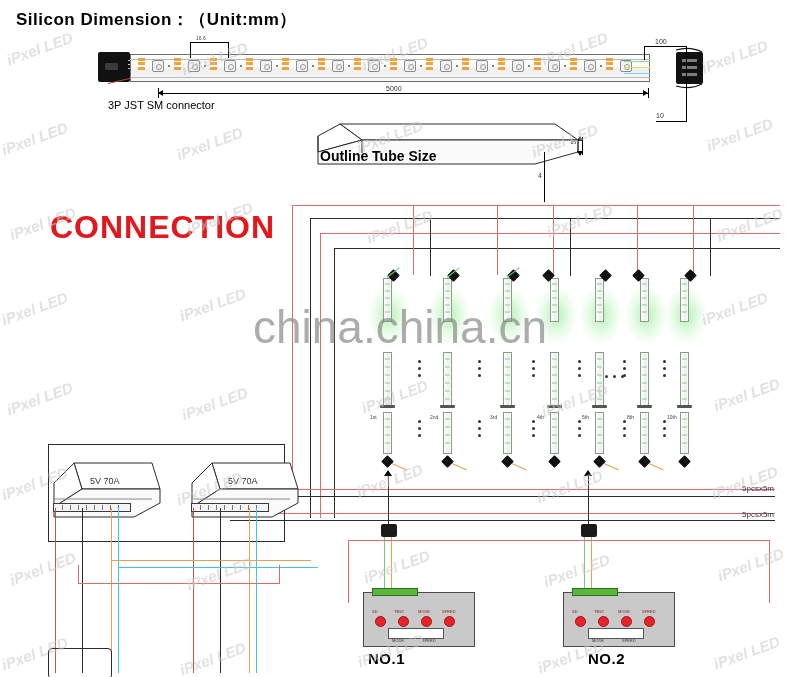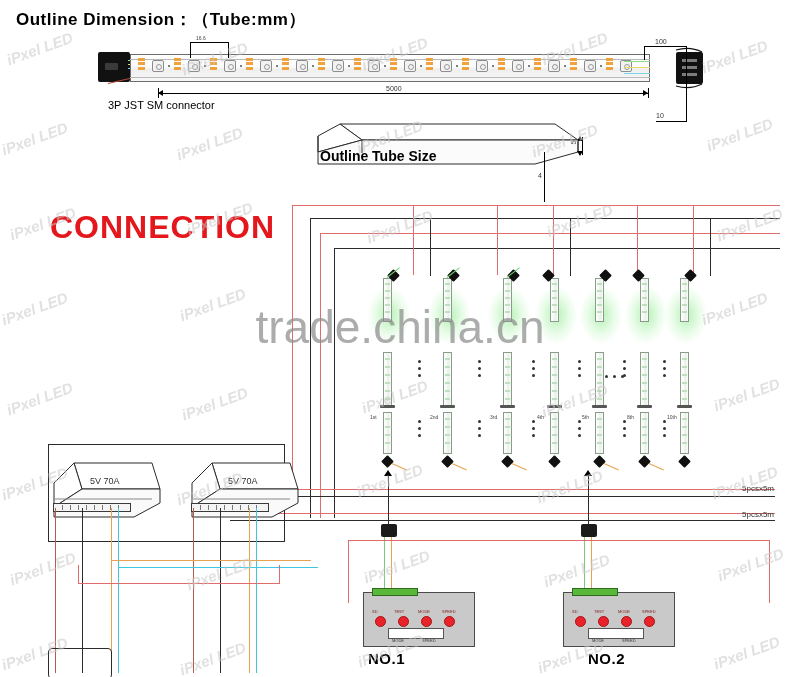--- a/index.html
+++ b/index.html
@@ -167,21 +167,21 @@
 
   .boxline{position:absolute;border:1px solid #2b2b2b;background:transparent;}
   .hline{position:absolute;height:1px;}
   .vline{position:absolute;width:1px;}
 </style>
 </head>
 <body>
 
 <div id="stage"></div>
 
-<div class="title">Outline Dimension：（Tube:mm）</div>
+<div class="title">Silicon Dimension：（Unit:mm）</div>
 
 <div>
 
   <div class="connector conn-left"></div>
 
   <div class="wire" style="left:128px;top:60px;width:28px;background:#8fdc8f;"></div>
   <div class="wire" style="left:128px;top:64px;width:28px;background:#e8d96a;"></div>
   <div class="wire" style="left:128px;top:68px;width:28px;background:#79d4e8;"></div>
   <div class="wire" style="left:108px;top:83px;width:50px;background:#b14a3c;transform:rotate(-13deg);transform-origin:left center;"></div>
 
@@ -794,14 +794,14 @@
   <div class="wm" style="left:362px;top:558px;">iPxel LED</div>
   <div class="wm" style="left:542px;top:562px;">iPxel LED</div>
   <div class="wm" style="left:716px;top:556px;">iPxel LED</div>
 
   <div class="wm" style="left:0px;top:645px;">iPxel LED</div>
   <div class="wm" style="left:178px;top:650px;">iPxel LED</div>
   <div class="wm" style="left:356px;top:642px;">iPxel LED</div>
   <div class="wm" style="left:536px;top:648px;">iPxel LED</div>
   <div class="wm" style="left:712px;top:644px;">iPxel LED</div>
 
-  <div class="wm-center">trade.china.cn</div>
+  <div class="wm-center">china.china.cn</div>
 </div>
 
 </body></html>

